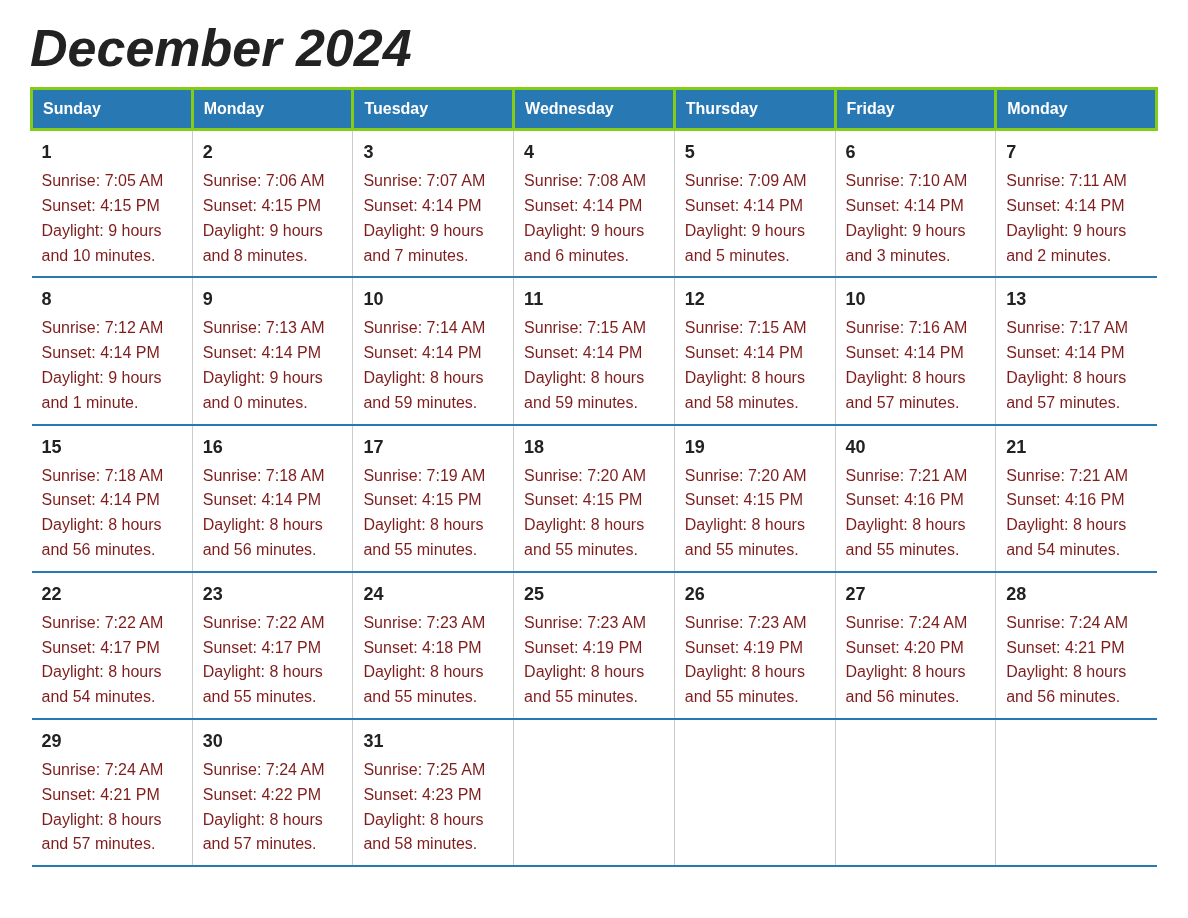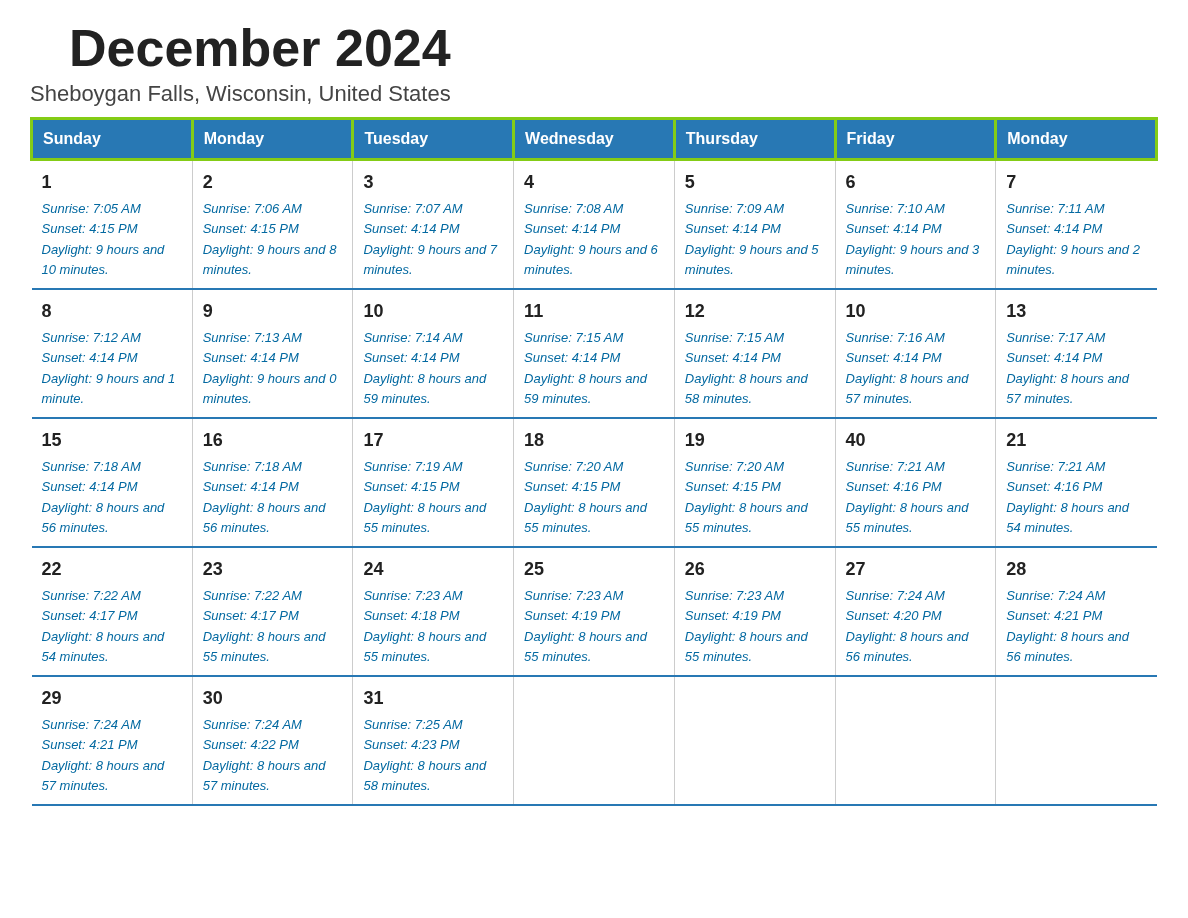--- a/index.html
+++ b/index.html
@@ -39,21 +39,22 @@
       height: 0;
       border-left: 12px solid transparent;
       border-right: 12px solid transparent;
       border-top: 14px solid #1a6aad;
       margin-left: 2px;
       vertical-align: middle;
       position: relative;
       top: -4px;
     }
     .title-section {
-      text-align: right;
+      text-align: center;
+      font-style: italic;
     }
     .month-title {
       font-size: 52px;
       font-weight: bold;
       color: #222;
       line-height: 1.1;
     }
     .location {
       font-size: 22px;
       color: #444;
@@ -90,36 +91,34 @@
       border-right: none;
     }
     .day-num {
       font-size: 18px;
       font-weight: bold;
       display: block;
       margin-bottom: 3px;
       color: #222;
     }
     .day-info {
-      font-size: 13px;
-      color: #0369a1;
+      font-size: 16px;
+      color: #7f1d1d;
       line-height: 1.55;
-      font-style: italic;
     }
     .empty-cell {
       background: #fff;
     }
   </style>
 </head>
 <body>
 
 <div class="header">
   <div class="title-section">
     <div class="month-title">December 2024</div>
-    <div class="location">Sheboygan Falls, Wisconsin, United States</div>
   </div>
 </div>
 
 <table>
   <thead>
     <tr>
       <th>Sunday</th>
       <th>Monday</th>
       <th>Tuesday</th>
       <th>Wednesday</th>

